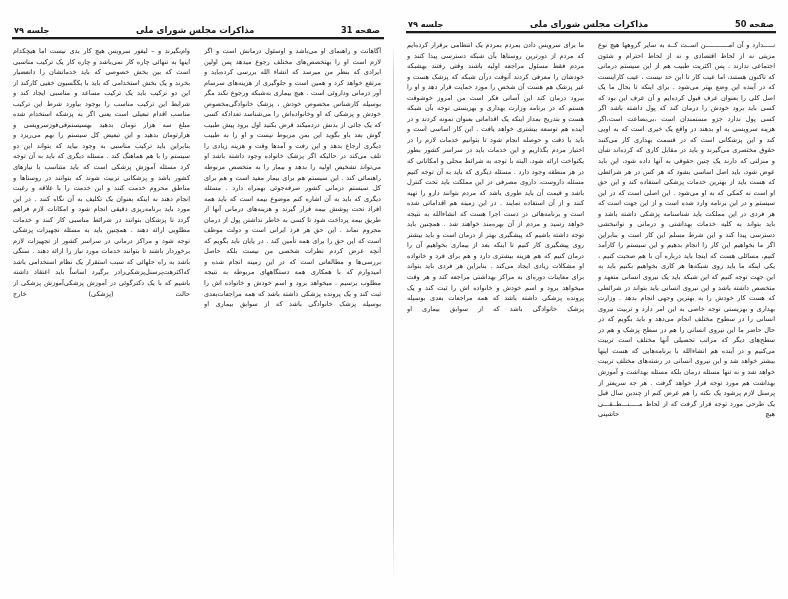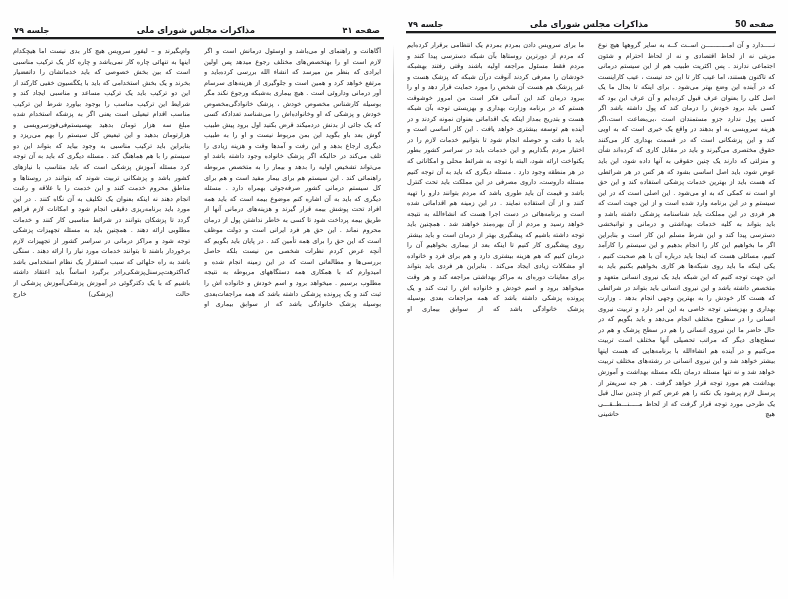--- a/index.html
+++ b/index.html
@@ -139,21 +139,21 @@
       <div class="col">
         <p>ما برای سرویس دادن بمردم بمردم یک انتظامی برقرار کرده‌ایم که مردم از دورترین روستاها بآن شبکه دسترسی پیدا کنند و مردم فقط مسئول مراجعه اولیه باشند وقتی رفتند بهشبکه خودشان را معرفی کردند آنوقت درآن شبکه که پزشک هست و غیر پزشک هم هست آن شخص را مورد حمایت قرار دهد و او را ببرود درمان کند این آسانی فکر است من امروز خوشوقت هستم که در برنامه وزارت بهداری و بهزیستی توجه بآن شبکه هست و بتدریج بمداز اینکه یک اقداماتی بعنوان نمونه کردند و در آینده هم توسعه بیشتری خواهد یافت . این کار اساسی است و باید با دقت و حوصله انجام شود تا بتوانیم خدمات لازم را در اختیار مردم بگذاریم و این خدمات باید در سراسر کشور بطور یکنواخت ارائه شود، البته با توجه به شرائط محلی و امکاناتی که در هر منطقه وجود دارد . مسئله دیگری که باید به آن توجه کنیم مسئله داروست، داروی مصرفی در این مملکت باید تحت کنترل باشد و قیمت آن باید طوری باشد که مردم بتوانند دارو را تهیه کنند و از آن استفاده نمایند . در این زمینه هم اقداماتی شده است و برنامه‌هائی در دست اجرا هست که انشاءالله به نتیجه خواهد رسید و مردم از آن بهره‌مند خواهند شد . همچنین باید توجه داشته باشیم که پیشگیری بهتر از درمان است و باید بیشتر روی پیشگیری کار کنیم تا اینکه بعد از بیماری بخواهیم آن را درمان کنیم که هم هزینه بیشتری دارد و هم برای فرد و خانواده او مشکلات زیادی ایجاد می‌کند . بنابراین هر فردی باید بتواند برای معاینات دوره‌ای به مراکز بهداشتی مراجعه کند و هر وقت میخواهد برود و اسم خودش و خانواده اش را ثبت کند و یک پرونده پزشکی داشته باشد که همه مراجعات بعدی بوسیله پزشک خانوادگی باشد که از سوابق بیماری او</p>
       </div>
     </div>
 
   </div>
 
   <div class="page page-left">
 
     <div class="runhead">
-      <span class="rh-side">صفحه ۴۱</span>
+      <span class="rh-side">صفحه 31</span>
       <span class="rh-title">مذاکرات مجلس شورای ملی</span>
       <span class="rh-side">جلسه ۷۹</span>
     </div>
 
     <div class="rule"></div>
 
     <div class="cols">
       <div class="col">
         <p>آگاهانت و راهنمای او می‌باشد و اوسئول درمانش است و اگر لازم است او را بهتخصص‌های مختلف رجوع میدهد پس اولین ایرادی که بنظر من میرسد که انشاء الله بررسی کرده‌باید و مرتفع خواهد کرد و همین است و جلوگیری از هزینه‌های سرسام آور درمانی وداروئی است . هیچ بیماری به‌شبکه ورجوع نکند مگر بوسیله کارشناس مخصوص خودش ، پزشک خانوادگی‌مخصوص خودش و پزشکی که او وخانواده‌اش را می‌شناسد تعدادکه کسی که یک جائی از بدنش دردمیکند قرض بکنید اول برود پیش طبیب گوش بعد باو بگوید این بمن مربوط نیست و او را به طبیب دیگری ارجاع بدهد و این رفت و آمدها وقت و هزینه زیادی را تلف می‌کند در حالیکه اگر پزشک خانواده وجود داشته باشد او می‌تواند تشخیص اولیه را بدهد و بیمار را به متخصص مربوطه راهنمائی کند . این سیستم هم برای بیمار مفید است و هم برای کل سیستم درمانی کشور صرفه‌جوئی بهمراه دارد . مسئله دیگری که باید به آن اشاره کنم موضوع بیمه است که باید همه افراد تحت پوشش بیمه قرار گیرند و هزینه‌های درمانی آنها از طریق بیمه پرداخت شود تا کسی به خاطر نداشتن پول از درمان محروم نماند . این حق هر فرد ایرانی است و دولت موظف است که این حق را برای همه تأمین کند . در پایان باید بگویم که آنچه عرض کردم نظرات شخصی من نیست بلکه حاصل بررسی‌ها و مطالعاتی است که در این زمینه انجام شده و امیدوارم که با همکاری همه دستگاههای مربوطه به نتیجه مطلوب برسیم . میخواهد برود و اسم خودش و خانواده اش را ثبت کند و یک پرونده پزشکی داشته باشد که همه مراجعات‌بعدی بوسیله پزشک خانوادگی باشد که از سوابق بیماری او</p>
       </div>

